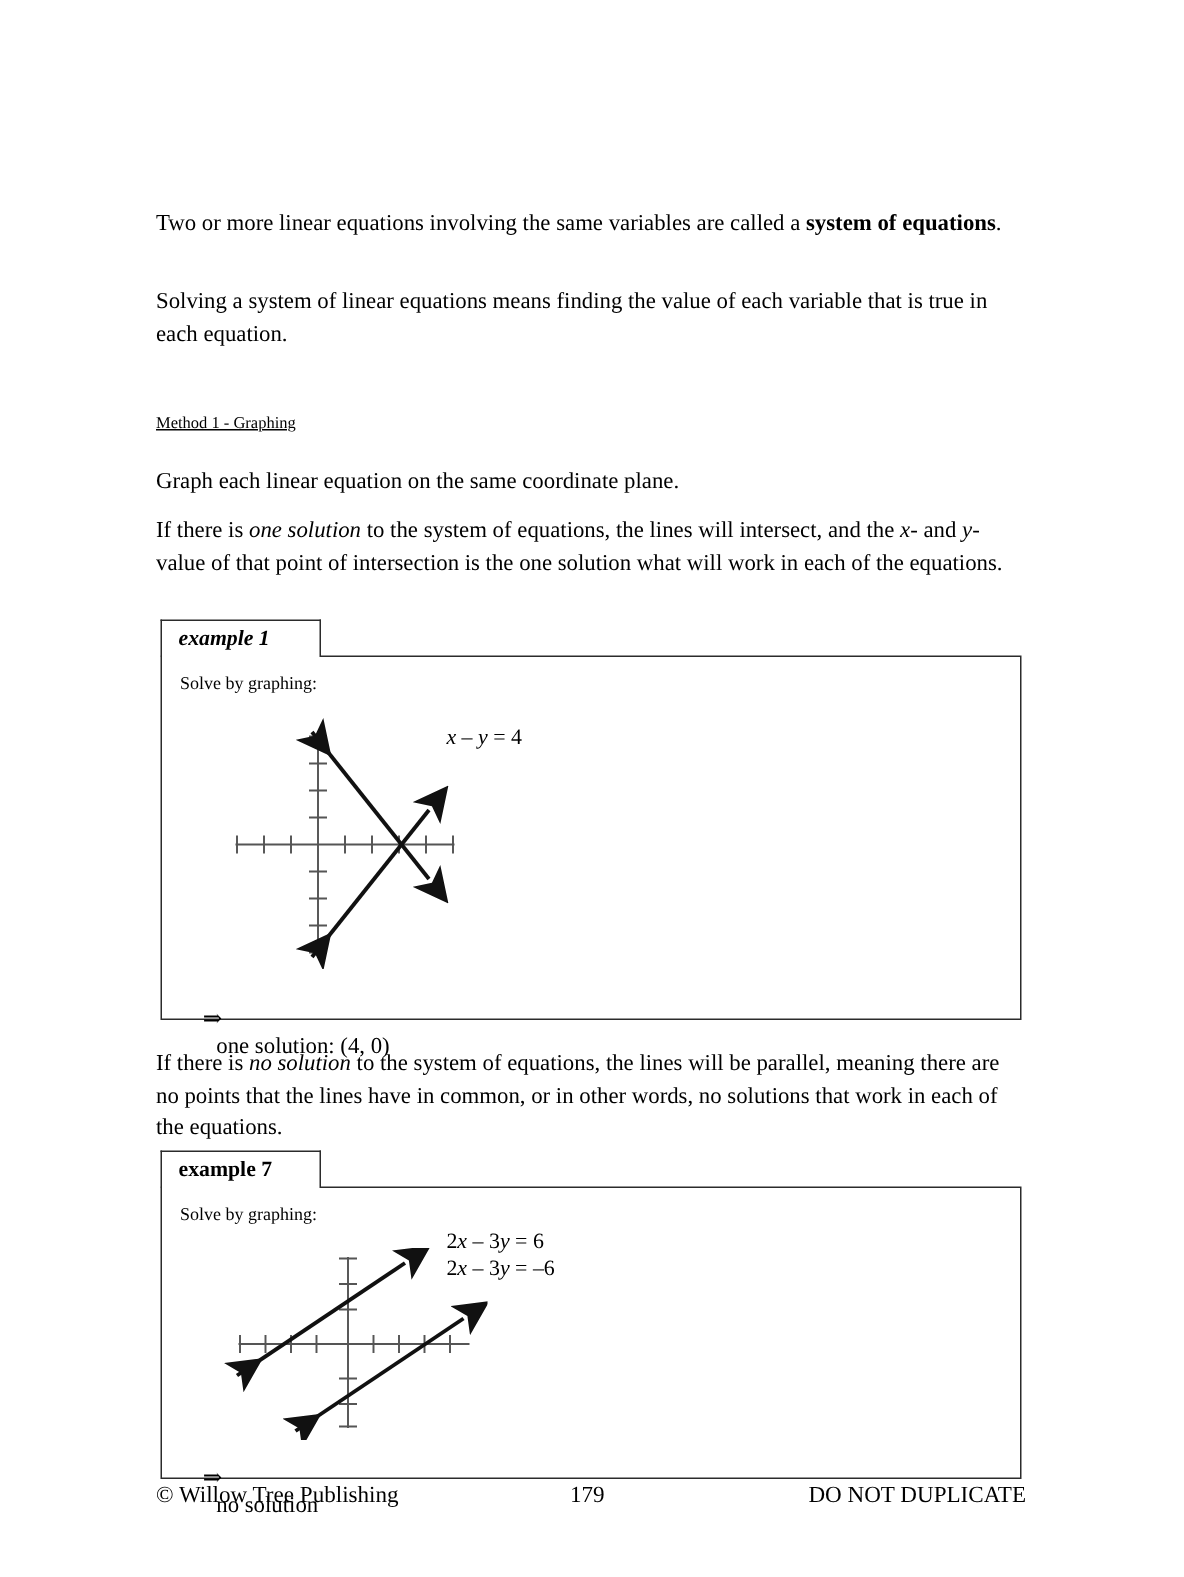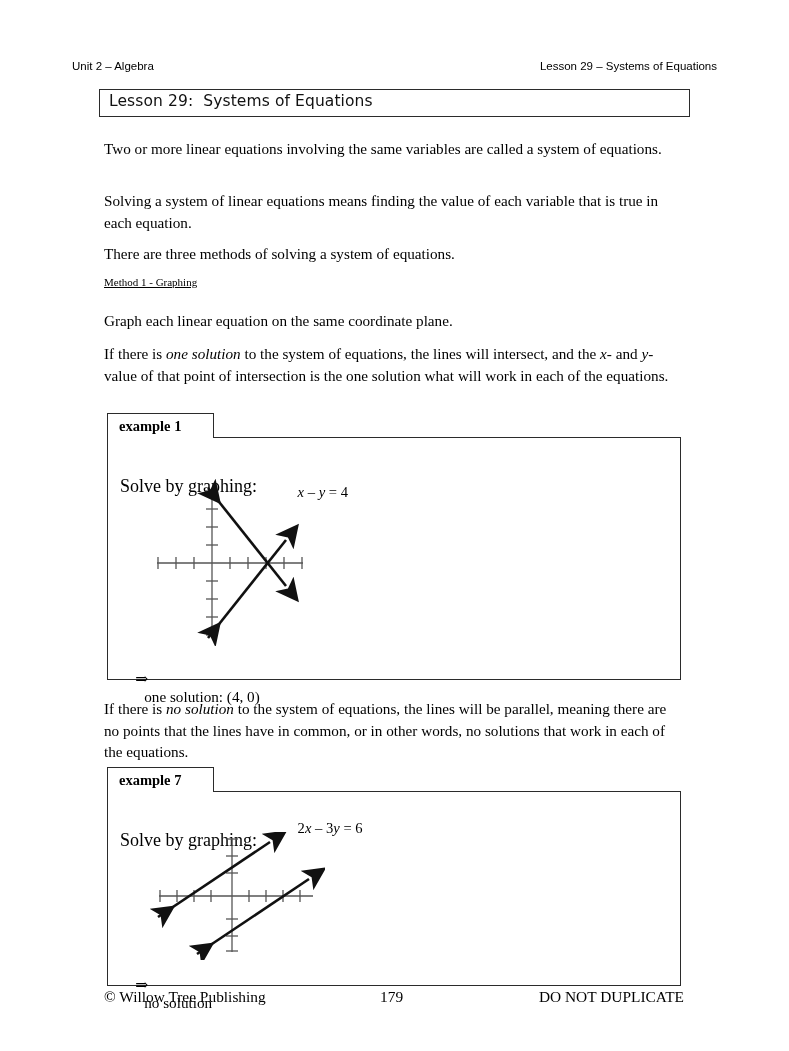--- a/index.html
+++ b/index.html
@@ -56,21 +56,21 @@
   
   .para {
     position: absolute;
     left: 104px;
     width: 578px;
     font-size: 15.2px;
     line-height: 1.42;
     text-align: left;
     color: #000;
   }
-  .para b { font-weight: normal; }
+  .para b { font-weight: bold; }
   .para i { font-style: italic; }
   .var { font-style: italic; }
 
   .method-head {
     position: absolute;
     left: 104px;
     font-size: 11px;
     text-decoration: underline;
     color: #000;
   }
@@ -93,23 +93,22 @@
   .ex-box {
     position: absolute;
     left: 107px;
     width: 574px;
     border: 1.3px solid #2b2b2b;
     box-sizing: border-box;
     background: #fff;
   }
   .ex-label {
     position: absolute;
-    font-size: 18px;
-    white-space: pre;
-    margin-top: 28px;
+    font-size: 12px;
+    white-space: pre;
   }
   .eqn {
     position: absolute;
     font-size: 14.6px;
     white-space: pre;
   }
   .eqn .var { font-style: italic; }
   .result {
     position: absolute;
     font-size: 15.2px;
@@ -131,46 +130,38 @@
   }
   .footer .f-left   { position: absolute; left: 0; top: 0; }
   .footer .f-center { position: absolute; left: 276px; top: 0; }
   .footer .f-right  { position: absolute; right: 0; top: 0; }
 </style>
 </head>
 <body>
 
 <div class="page">
 
-  <div class="runhead">
-    <span class="left">Unit 2 – Algebra</span>
-    <span class="right">Lesson 29 – Systems of Equations</span>
-  </div>
-
-  <div class="title-box">
-    <span class="title-text">Lesson 29:  Systems of Equations</span>
-  </div>
+
 
   <div class="para" style="top:138px;">
     <span>Two or more linear equations involving the same variables are called a </span><b>system of equations</b><span>.</span>
   </div>
 
   <div class="para" style="top:190px;">Solving a system of linear equations means finding the value of each variable that is true in each equation.</div>
 
-  <div class="para" style="top:243px;">There are three methods of solving a system of equations.</div>
 
   <div class="method-head" style="top:276px;">Method 1 - Graphing</div>
 
   <div class="para" style="top:310px;">Graph each linear equation on the same coordinate plane.</div>
 
   <div class="para" style="top:343px;">
     <span>If there is </span><i>one solution</i><span> to the system of equations, the lines will intersect, and the </span><span class="var">x</span><span>- and </span><span class="var">y</span><span>-value of that point of intersection is the one solution what will work in each of the equations.</span>
   </div>
 
-  <div class="ex-tab" style="left:107px; top:413px;">example 1</div>
+  <div class="ex-tab" style="left:107px; top:413px;font-style:italic;">example 1</div>
   <div class="ex-box" style="top:437px; height:243px;"></div>
 
   <div class="ex-label" style="left:120px; top:448px;">Solve by graphing:</div>
 
   <div class="eqn" style="left:283px; top:467px;">
     <span class="var">x</span><span> – </span><span class="var">y</span><span> = 4</span>
   </div>
 
   <div class="graph" style="left:140px; top:478px;">
     <svg width="185" height="168" viewBox="0 0 185 168">
@@ -223,20 +214,23 @@
   </div>
 
   <div class="ex-tab" style="left:107px; top:767px;">example 7</div>
   <div class="ex-box" style="top:791px; height:195px;"></div>
 
   <div class="ex-label" style="left:120px; top:802px;">Solve by graphing:</div>
 
   <div class="eqn" style="left:283px; top:803px;">
     <span>2</span><span class="var">x</span><span> – 3</span><span class="var">y</span><span> = 6</span>
   </div>
+  <div class="eqn" style="left:283px; top:821px;">
+    <span>2</span><span class="var">x</span><span> – 3</span><span class="var">y</span><span> = –6</span>
+  </div>
 
   <div class="graph" style="left:145px; top:832px;">
     <svg width="180" height="128" viewBox="0 0 180 128">
       <defs>
         <marker id="ah2" markerWidth="9" markerHeight="9" refX="1" refY="4.5" orient="auto" markerUnits="strokeWidth">
           <path d="M0,0 L9,4.5 L0,9 L2.2,4.5 Z" fill="#111"></path>
         </marker>
       </defs>
 
       <g stroke="#555" stroke-width="1.3">

